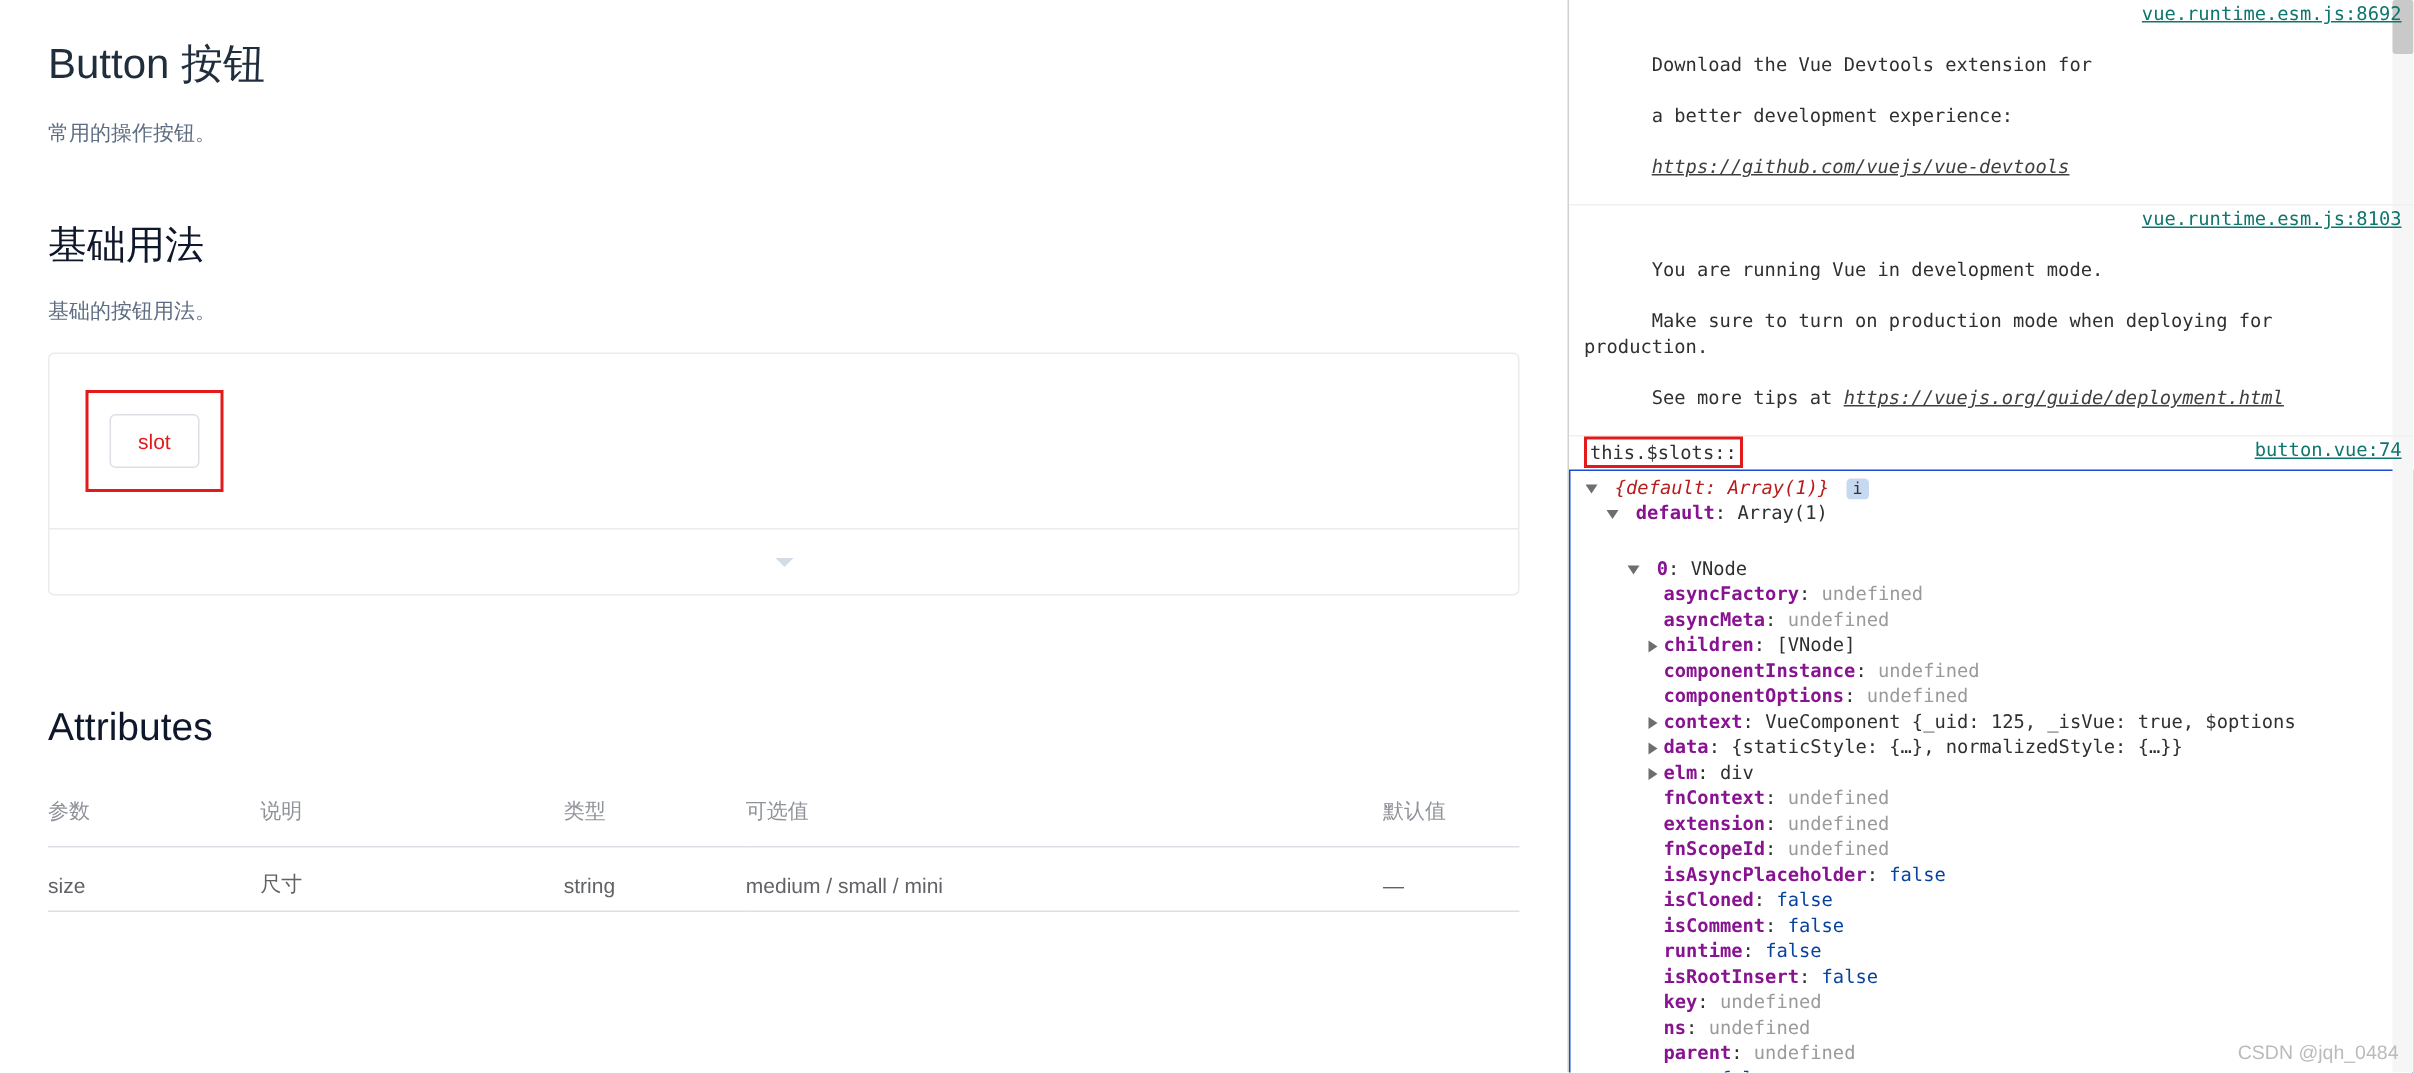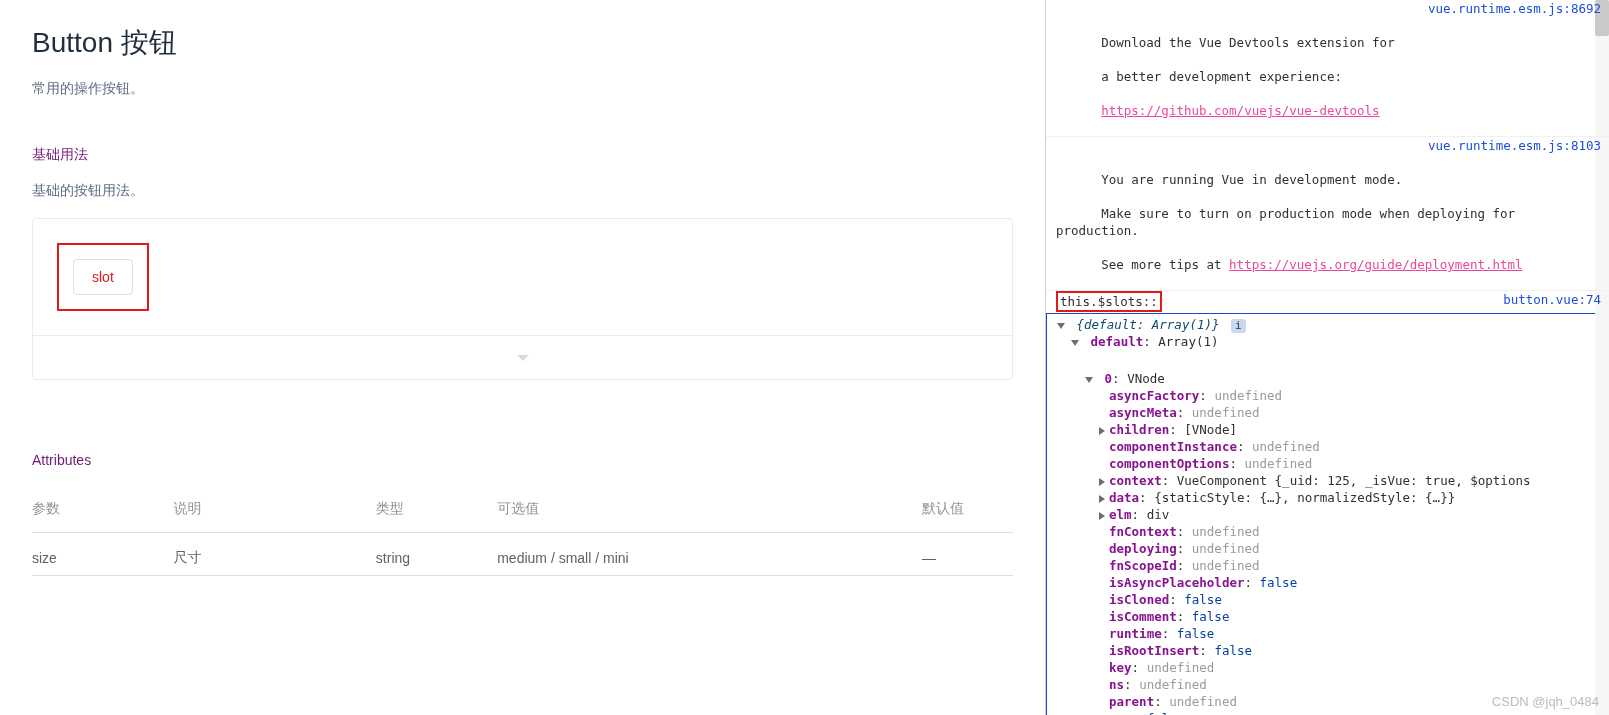--- a/index.html
+++ b/index.html
@@ -1,56 +1,56 @@
 <!DOCTYPE html>
 <html><head>
 <meta charset="utf-8">
 <style>
 * { margin: 0; padding: 0; box-sizing: border-box; }
 body { font-family: "Helvetica Neue", Helvetica, "PingFang SC", "Hiragino Sans GB", "Microsoft YaHei", Arial, sans-serif; background: #fff; width: 1609px; height: 715px; overflow: hidden; position: relative; }
 .page { display: flex; width: 100%; height: 100%; }
 .docs { width: 1045px; padding: 0 32px 0 32px; color: #1f2d3d; }
 .docs h1 { font-size: 28px; font-weight: 400; color: #1f2d3d; margin: 24px 0 18px 0; }
 .docs .subtitle { color: #5e6d82; font-size: 14px; margin-bottom: 48px; }
-.docs h2 { font-size: 14px; font-weight: 400; color: #701a75; margin: 33px 0 18px 0; }
+.docs h2 { font-size: 26px; font-weight: 400; color: #0f172a; margin: 33px 0 18px 0; }
 .docs .sectiondesc { color: #5e6d82; font-size: 14px; margin-bottom: 18px; }
 .demo-box { border: 1px solid #ebebeb; border-radius: 4px; margin-bottom: 72px; }
 .demo-content { padding: 24px; }
 .slot-wrapper { display: inline-block; border: 2px solid #e21a1a; padding: 14px 14px; }
 .slot-btn { display: inline-flex; align-items: center; justify-content: center; border: 1px solid #dcdfe6; border-radius: 4px; padding: 10px 18px; color: #e21a1a; font-size: 14px; background: #fff; cursor: pointer; line-height: 1; }
 .demo-expand { height: 44px; border-top: 1px solid #ebebeb; display: flex; align-items: center; justify-content: center; cursor: pointer; }
 .caret-down { width: 0; height: 0; border-left: 6px solid transparent; border-right: 6px solid transparent; border-top: 6px solid #d3dce6; }
 .attr-table { width: 100%; border-collapse: collapse; font-size: 14px; color: #5e6d82; }
 .attr-table th { text-align: left; font-weight: 400; color: #909399; padding: 14px 10px 14px 0; border-bottom: 1px solid #dcdfe6; }
 .attr-table td { padding: 16px 10px 8px 0; border-bottom: 1px solid #dcdfe6; color: #606266; }
 .col-param { width: 140px; }
 .col-desc  { width: 200px; }
 .col-type  { width: 120px; }
 .col-opts  { width: 420px; }
 .col-def   { width: 90px; }
 
 
 .console { flex: 1; font-family: Consolas, Menlo, monospace; font-size: 12.5px; line-height: 17px; color: #303030; border-left: 1px solid #d0d0d0; position: relative; background:#fff; padding-top:0; }
-.console a { color: #ec4899; text-decoration: underline; }
+.console a { color: #404040; text-decoration: underline; font-style: italic; }
 .msg { padding: 0 8px 0 10px; white-space: pre-wrap; border-bottom: 1px solid #f0f0f0; }
-.srcref { position: absolute; right: 8px; color:#1d4ed8; }
+.srcref { position: absolute; right: 8px; color:#0f766e; text-decoration: underline; }
 .log-hdr { position: relative; padding: 0 8px 1px 10px; }
 .hdr-label { border: 2px solid #e21a1a; padding: 0 2px 0 2px; display: inline-block; }
 .objbox { border: 1px solid #1a4ad1; margin: 0 0 0 0; padding-bottom: 6px; }
 .tree { padding: 2px 0 0 10px; }
 .row { white-space: nowrap; overflow: hidden; text-overflow: ellipsis; padding-left: 0; }
 .ind1 { padding-left: 14px; } .ind2 { padding-left: 28px; margin-top: 20px; } .ind3 { padding-left: 42px; }
 .caret { display:inline-block; width:0; height:0; margin-right:4px; vertical-align: middle; }
 .caret-r { border-top:4px solid transparent; border-bottom:4px solid transparent; border-left:6px solid #6e6e6e; }
 .caret-d { border-left:4px solid transparent; border-right:4px solid transparent; border-top:6px solid #6e6e6e; }
 .k-prop { color: #881391; font-weight: bold; }
 .v-undef { color: #9a9a9a; }
 .v-bool { color: #0842a0; text-align: center; }
 .v-obj { color: #303030; }
-.v-summary { color:#0c4a6e; font-style: italic; }
+.v-summary { color:#b91c1c; font-style: italic; }
 .i-badge { display:inline-block; background:#c7d9f1; color:#333; border-radius:3px; padding:0 4px; font-style:normal; font-size:11px; margin-left:4px; line-height:14px; }
 .watermark { position:absolute; right:10px; bottom:6px; color:#bbb; font-family:Arial,sans-serif; font-size:13px; }
 .scrolltrack { position:absolute; right:0; top:0; width:14px; height:100%; background:#f6f6f6; }
 .scrollthumb { position:absolute; right:0; top:0; width:14px; height:36px; background:#c9c9c9; border-radius:2px; }
 </style>
 </head>
 <body>
 
 <div class="page">
 
@@ -139,21 +139,21 @@
         <div id="prop-rows">
             <div class="row ind3"><span style="display:inline-block;width:10px"></span><span class="k-prop">asyncFactory</span><span>: </span><span class="v-undef">undefined</span></div>
             <div class="row ind3"><span style="display:inline-block;width:10px"></span><span class="k-prop">asyncMeta</span><span>: </span><span class="v-undef">undefined</span></div>
             <div class="row ind3"><span class="caret caret-r"></span><span class="k-prop">children</span><span>: </span><span class="v-obj">[VNode]</span></div>
             <div class="row ind3"><span style="display:inline-block;width:10px"></span><span class="k-prop">componentInstance</span><span>: </span><span class="v-undef">undefined</span></div>
             <div class="row ind3"><span style="display:inline-block;width:10px"></span><span class="k-prop">componentOptions</span><span>: </span><span class="v-undef">undefined</span></div>
             <div class="row ind3"><span class="caret caret-r"></span><span class="k-prop">context</span><span>: </span><span class="v-obj">VueComponent {_uid: 125, _isVue: true, $options</span></div>
             <div class="row ind3"><span class="caret caret-r"></span><span class="k-prop">data</span><span>: </span><span class="v-obj">{staticStyle: {…}, normalizedStyle: {…}}</span></div>
             <div class="row ind3"><span class="caret caret-r"></span><span class="k-prop">elm</span><span>: </span><span class="v-obj">div</span></div>
             <div class="row ind3"><span style="display:inline-block;width:10px"></span><span class="k-prop">fnContext</span><span>: </span><span class="v-undef">undefined</span></div>
-            <div class="row ind3"><span style="display:inline-block;width:10px"></span><span class="k-prop">deploying</span><span>: </span><span class="v-undef">undefined</span></div>
+            <div class="row ind3"><span style="display:inline-block;width:10px"></span><span class="k-prop">extension</span><span>: </span><span class="v-undef">undefined</span></div>
             <div class="row ind3"><span style="display:inline-block;width:10px"></span><span class="k-prop">fnScopeId</span><span>: </span><span class="v-undef">undefined</span></div>
             <div class="row ind3"><span style="display:inline-block;width:10px"></span><span class="k-prop">isAsyncPlaceholder</span><span>: </span><span class="v-bool">false</span></div>
             <div class="row ind3"><span style="display:inline-block;width:10px"></span><span class="k-prop">isCloned</span><span>: </span><span class="v-bool">false</span></div>
             <div class="row ind3"><span style="display:inline-block;width:10px"></span><span class="k-prop">isComment</span><span>: </span><span class="v-bool">false</span></div>
             <div class="row ind3"><span style="display:inline-block;width:10px"></span><span class="k-prop">runtime</span><span>: </span><span class="v-bool">false</span></div>
             <div class="row ind3"><span style="display:inline-block;width:10px"></span><span class="k-prop">isRootInsert</span><span>: </span><span class="v-bool">false</span></div>
             <div class="row ind3"><span style="display:inline-block;width:10px"></span><span class="k-prop">key</span><span>: </span><span class="v-undef">undefined</span></div>
             <div class="row ind3"><span style="display:inline-block;width:10px"></span><span class="k-prop">ns</span><span>: </span><span class="v-undef">undefined</span></div>
             <div class="row ind3"><span style="display:inline-block;width:10px"></span><span class="k-prop">parent</span><span>: </span><span class="v-undef">undefined</span></div>
             <div class="row ind3"><span style="display:inline-block;width:10px"></span><span class="k-prop">raw</span><span>: </span><span class="v-bool">false</span></div>

